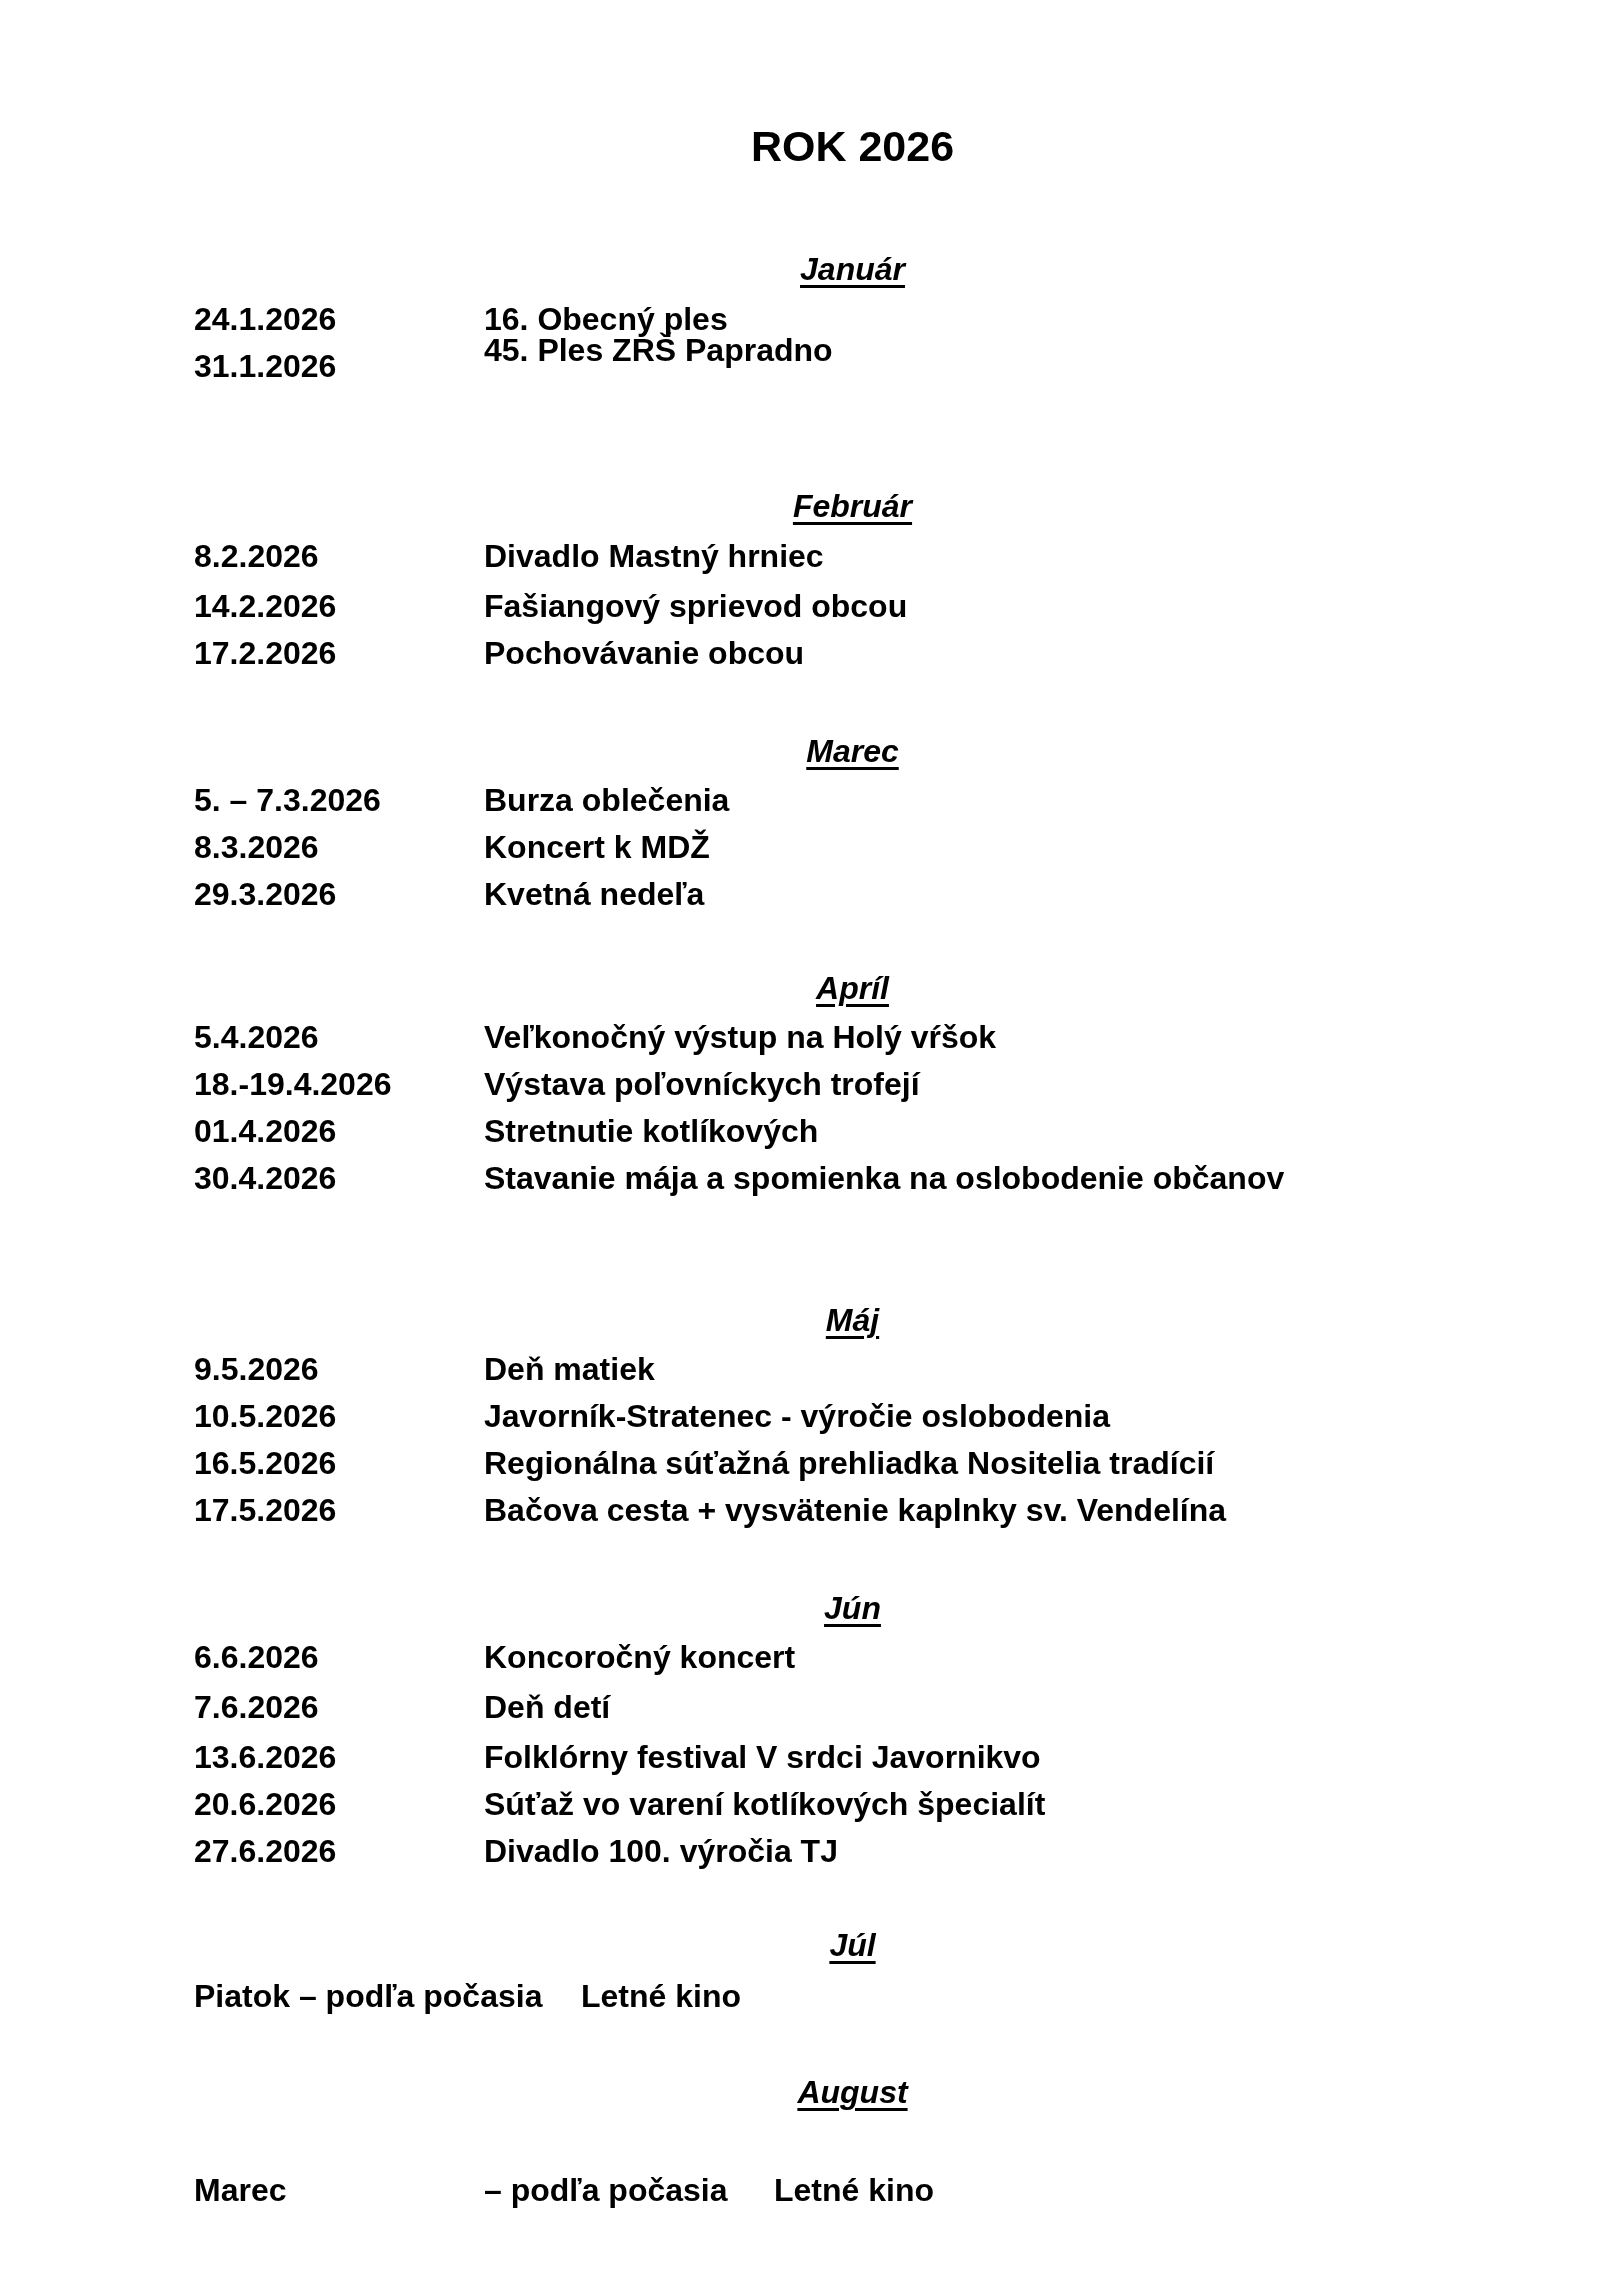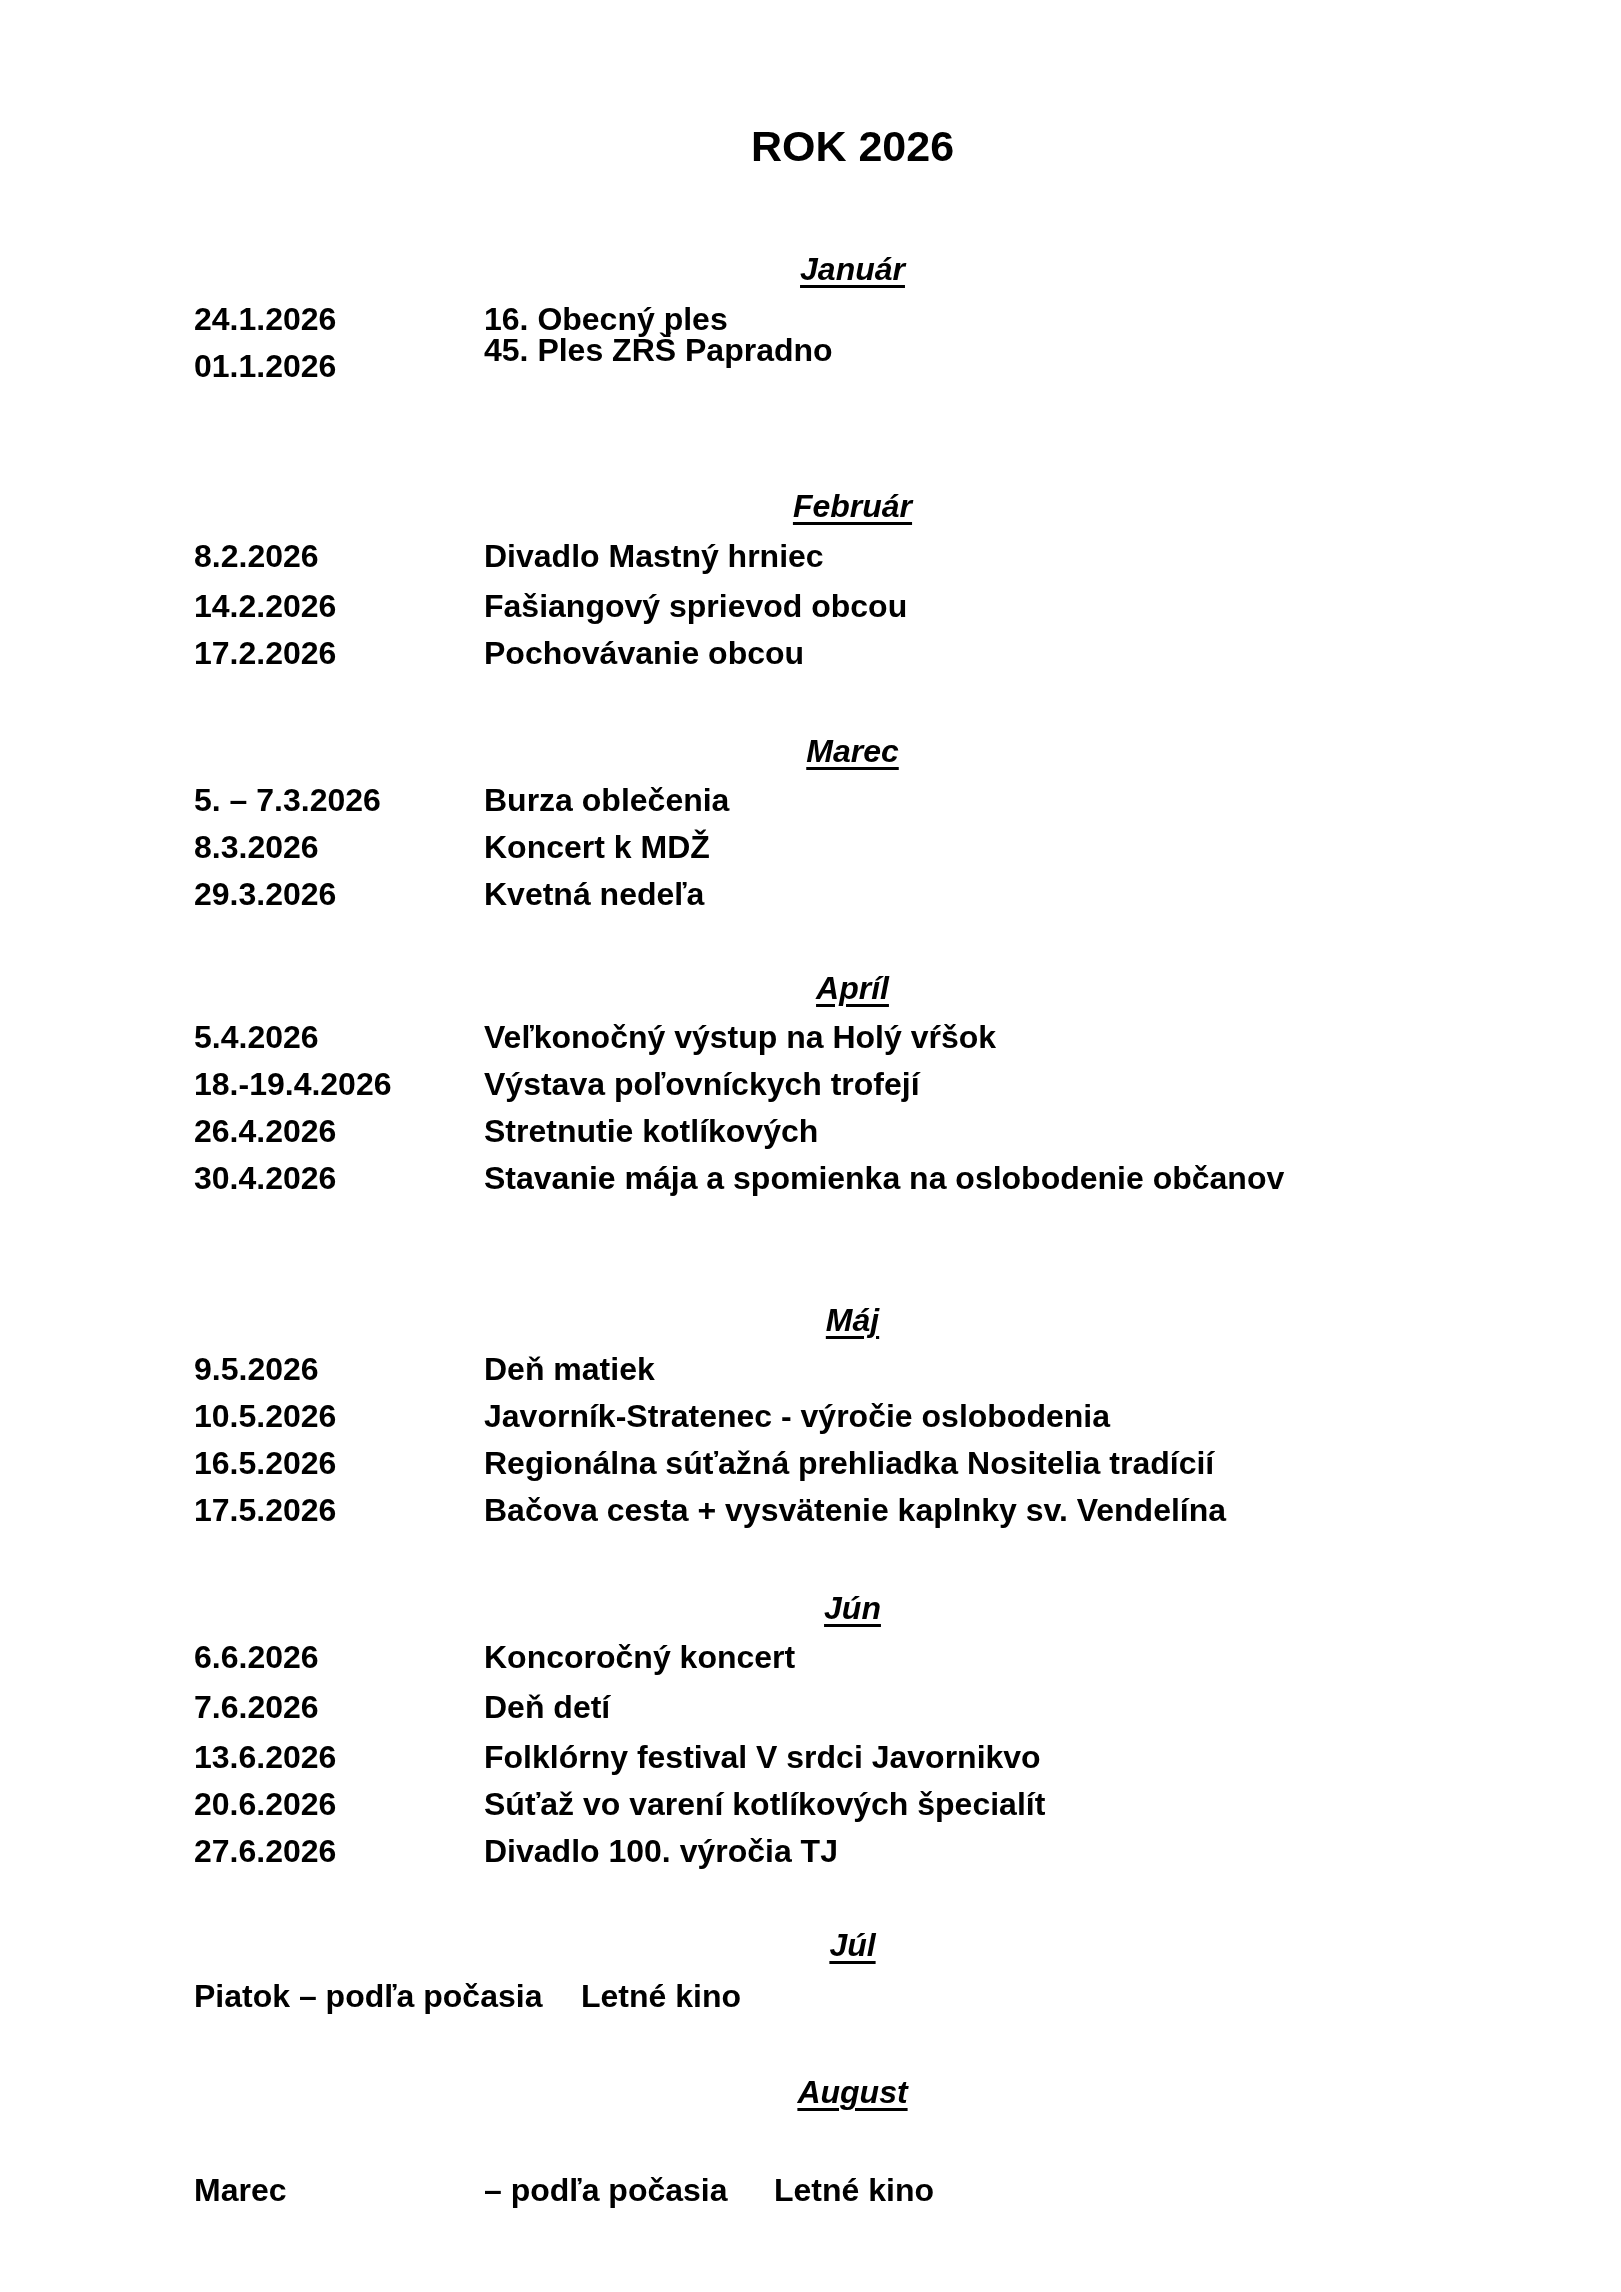--- a/index.html
+++ b/index.html
@@ -26,21 +26,21 @@
 <body>
 
 <div>
 
   <div class="abs title">ROK 2026</div>
 
   <section>
     <div class="abs month" style="top:251px">Január</div>
     <div class="abs date" style="top:301px">24.1.2026</div>
     <div class="abs event" style="top:301px">16. Obecný ples</div>
-    <div class="abs date" style="top:348px">01.1.2026</div>
+    <div class="abs date" style="top:348px">31.1.2026</div>
     <div class="abs event" style="top:332px">45. Ples ZRŠ Papradno</div>
   </section>
 
   <section>
     <div class="abs month" style="top:488px">Február</div>
     <div class="abs date" style="top:538px">8.2.2026</div>
     <div class="abs event" style="top:538px">Divadlo Mastný hrniec</div>
     <div class="abs date" style="top:588px">14.2.2026</div>
     <div class="abs event" style="top:588px">Fašiangový sprievod obcou</div>
     <div class="abs date" style="top:635px">17.2.2026</div>
@@ -56,21 +56,21 @@
     <div class="abs date" style="top:876px">29.3.2026</div>
     <div class="abs event" style="top:876px">Kvetná nedeľa</div>
   </section>
 
   <section>
     <div class="abs month" style="top:970px">Apríl</div>
     <div class="abs date" style="top:1019px">5.4.2026</div>
     <div class="abs event" style="top:1019px">Veľkonočný výstup na Holý vŕšok</div>
     <div class="abs date" style="top:1066px">18.-19.4.2026</div>
     <div class="abs event" style="top:1066px">Výstava poľovníckych trofejí</div>
-    <div class="abs date" style="top:1113px">26.4.2026</div>
+    <div class="abs date" style="top:1113px">01.4.2026</div>
     <div class="abs event" style="top:1113px">Stretnutie kotlíkových</div>
     <div class="abs date" style="top:1160px">30.4.2026</div>
     <div class="abs event" style="top:1160px">Stavanie mája a spomienka na oslobodenie občanov</div>
   </section>
 
   <section>
     <div class="abs month" style="top:1302px">Máj</div>
     <div class="abs date" style="top:1351px">9.5.2026</div>
     <div class="abs event" style="top:1351px">Deň matiek</div>
     <div class="abs date" style="top:1398px">10.5.2026</div>

